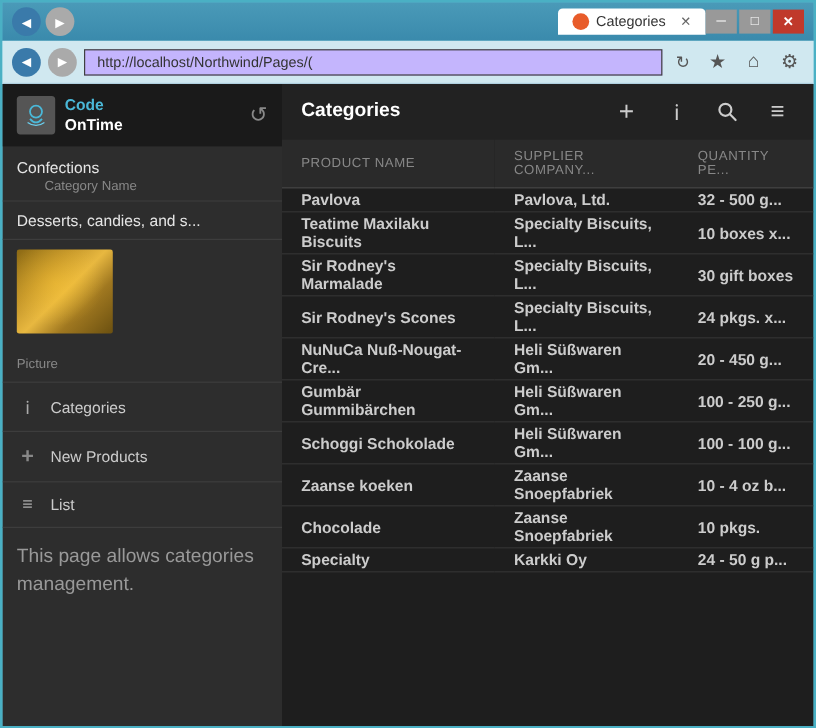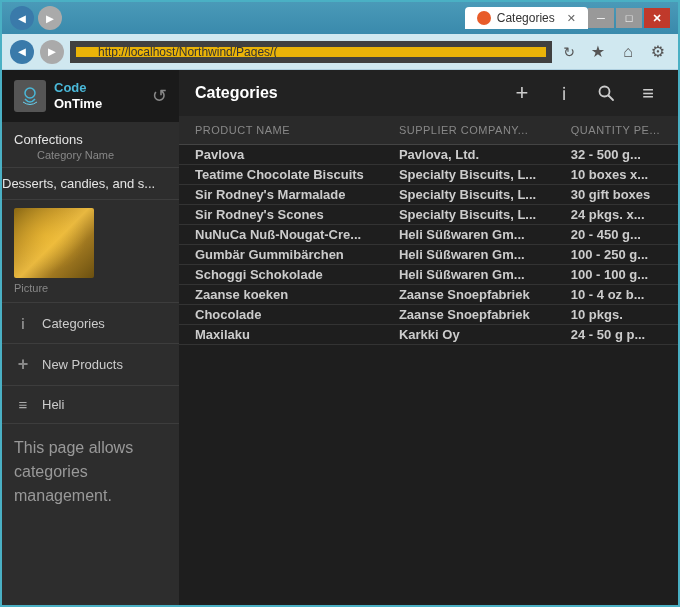--- a/index.html
+++ b/index.html
@@ -88,24 +88,24 @@
       font-size: 13px;
       display: flex;
       align-items: center;
       justify-content: center;
     }
     .nav-btn.back { background: #3a7aaa; }
     .nav-btn.forward { background: #aaa; }
     .address-input {
       flex: 1;
       height: 22px;
-      border: 6px solid #404040;
-      padding: 0 22px;
+      border: 1px solid #404040;
+      padding: 0 10px;
       font-size: 12px;
-      background: #eab308;
+      background: #c4b5fd;
       color: #333;
     }
     .refresh-btn {
       width: 22px;
       height: 22px;
       border: none;
       background: transparent;
       cursor: pointer;
       font-size: 14px;
       color: #555;
@@ -122,21 +122,21 @@
 
     
     .app-body {
       display: flex;
       flex: 1;
       overflow: hidden;
     }
 
     
     .sidebar {
-      width: 177px;
+      width: 233px;
       background: #2d2d2d;
       display: flex;
       flex-direction: column;
       flex-shrink: 0;
       overflow-y: auto;
     }
 
     .sidebar-logo {
       background: #1a1a1a;
       padding: 10px 12px;
@@ -175,21 +175,21 @@
       font-weight: 500;
     }
     .sidebar-label-secondary {
       color: #888;
       font-size: 11px;
       margin-top: 2px;
       margin-left: 23px;
     }
 
     .sidebar-description {
-      padding: 8px 0;
+      padding: 8px 12px;
       border-bottom: 1px solid #3d3d3d;
     }
 
     .sidebar-image-section {
       padding: 8px 12px;
       border-bottom: 1px solid #3d3d3d;
     }
     .sidebar-image {
       width: 80px;
       height: 70px;
@@ -200,21 +200,21 @@
     }
     .sidebar-image::after {
       content: '';
       position: absolute;
       inset: 0;
       background: radial-gradient(ellipse at 40% 40%, rgba(255,200,50,0.4) 0%, transparent 60%);
     }
     .sidebar-image-label {
       color: #888;
       font-size: 11px;
-      margin-top: 4px;
+      margin-top: 20px;
     }
 
     .sidebar-nav-item {
       display: flex;
       align-items: center;
       gap: 10px;
       padding: 10px 12px;
       color: #ccc;
       font-size: 13px;
       cursor: pointer;
@@ -403,21 +403,21 @@
       <div class="sidebar-nav-item">
         <span class="nav-icon">ℹ</span>
         <span>Categories</span>
       </div>
       <div class="sidebar-nav-item">
         <span class="nav-icon" style="font-size:18px; font-weight:bold; color:#888;">+</span>
         <span>New Products</span>
       </div>
       <div class="sidebar-nav-item">
         <span class="nav-icon">≡</span>
-        <span>Heli</span>
+        <span>List</span>
       </div>
 
       <div class="sidebar-info-text">This page allows categories management.</div>
 
     </div>
 
     <div class="main-content">
 
       <div class="top-bar">
         <span class="top-bar-title">Categories</span>
@@ -445,21 +445,21 @@
               <th>QUANTITY PE...</th>
             </tr>
           </thead>
           <tbody id="table-body">
           <tr>
                 <td>Pavlova</td>
                 <td>Pavlova, Ltd.</td>
                 <td>32 - 500 g...</td>
               </tr>
               <tr>
-                <td>Teatime Chocolate Biscuits</td>
+                <td>Teatime Maxilaku Biscuits</td>
                 <td>Specialty Biscuits, L...</td>
                 <td>10 boxes x...</td>
               </tr>
               <tr>
                 <td>Sir Rodney's Marmalade</td>
                 <td>Specialty Biscuits, L...</td>
                 <td>30 gift boxes</td>
               </tr>
               <tr>
                 <td>Sir Rodney's Scones</td>
@@ -485,21 +485,21 @@
                 <td>Zaanse koeken</td>
                 <td>Zaanse Snoepfabriek</td>
                 <td>10 - 4 oz b...</td>
               </tr>
               <tr>
                 <td>Chocolade</td>
                 <td>Zaanse Snoepfabriek</td>
                 <td>10 pkgs.</td>
               </tr>
               <tr>
-                <td>Maxilaku</td>
+                <td>Specialty</td>
                 <td>Karkki Oy</td>
                 <td>24 - 50 g p...</td>
               </tr>
             </tbody>
         </table>
 
       </div>
     </div>
 
   </div>

